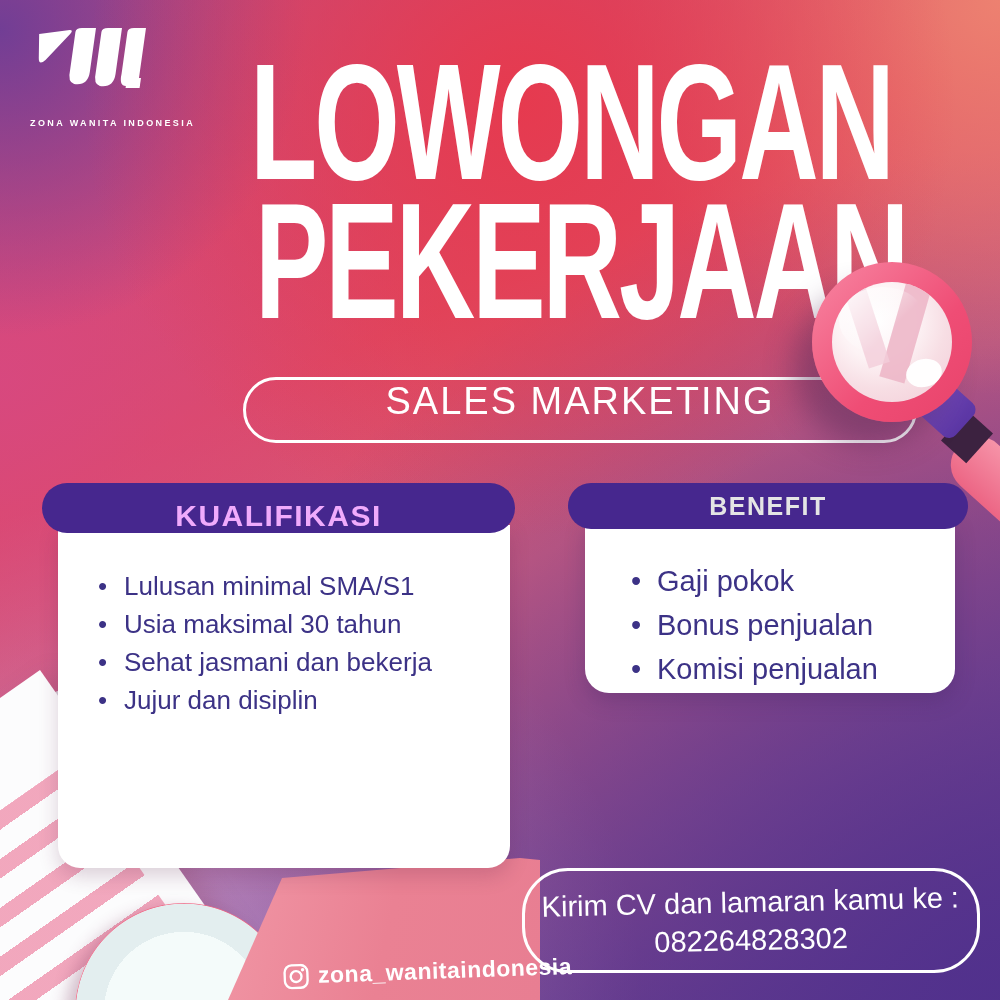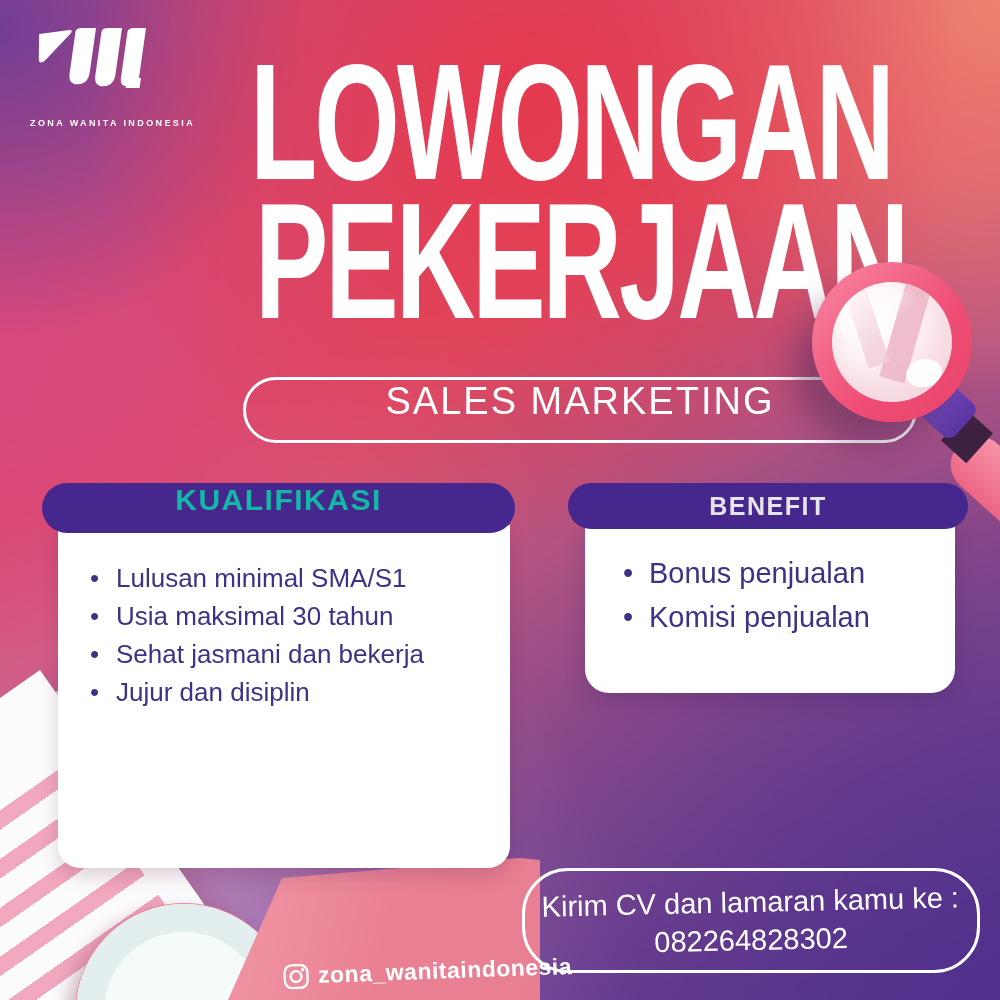--- a/index.html
+++ b/index.html
@@ -40,25 +40,25 @@
   .sheet-fold{position:absolute;top:0;right:60px;width:92px;height:58px;background:#f19cb5;
     clip-path:polygon(0 0,100% 0,60% 100%);}
   .mag2{position:absolute;left:75px;top:903px;width:218px;height:218px;border-radius:50%;z-index:2;
     background:radial-gradient(circle at 50% 50%, #f4fbfa 0 52%, #e3eeef 52% 70%, #f06a88 70.5% 83%, #e8536f 83% 100%);
     box-shadow:-10px 6px 16px rgba(120,50,90,.3);}
   .sheet-pink{position:absolute;left:200px;top:850px;width:340px;height:150px;z-index:3;
     clip-path:polygon(82px 28px, 320px 8px, 340px 10px, 340px 150px, 28px 150px);
     background:linear-gradient(102deg,#a8607b 0px,#a8607b 12px,#f095a4 30px,#ea8193 55%,#e87e92 100%);}
   
   .qual-pill{position:absolute;left:42px;top:483px;width:473px;height:50px;border-radius:25px;
-    background:#46278e;z-index:4;display:flex;align-items:flex-start;justify-content:center;
-    color:#14b8a6;font-size:30px;font-weight:bold;letter-spacing:1.5px;}
+    background:#46278e;z-index:4;display:flex;align-items:flex-end;justify-content:center;
+    color:#f0abfc;font-size:30px;font-weight:bold;letter-spacing:1.5px;}
   .qual-card{position:absolute;left:58px;top:525px;width:452px;height:343px;background:#fff;
     border-radius:0 0 22px 22px;z-index:3;box-shadow:0 8px 20px rgba(90,30,70,.2);}
-  .bullet-list{list-style:none;margin:4px;color:#3c3286;}
+  .bullet-list{list-style:none;margin:12px;color:#3c3286;}
   .qual-card .bullet-list{padding:30px 10px 0 28px;font-size:26px;}
   .qual-card .bullet-list li{line-height:38px;}
   .benefit-card .bullet-list{padding:26px 10px 0 34px;font-size:29px;}
   .benefit-card .bullet-list li{line-height:44px;}
   .bullet-list li{position:relative;padding-left:26px;}
   .bullet-list li::before{content:"\2022";position:absolute;left:0;}
   
   .benefit-pill{position:absolute;left:568px;top:483px;width:400px;height:46px;border-radius:23px;
     background:#46278e;z-index:4;display:flex;align-items:center;justify-content:center;
     color:#e5e5e5;font-size:25px;font-weight:bold;letter-spacing:1.5px;}
@@ -134,20 +134,21 @@
         <li>Sehat jasmani dan bekerja</li>
         <li>Jujur dan disiplin</li>
       </ul>
   </div>
   <div class="qual-pill">
     <span>KUALIFIKASI</span>
   </div>
 
   <div class="benefit-card">
     <ul class="bullet-list">
+        <li>Gaji pokok</li>
         <li>Bonus penjualan</li>
         <li>Komisi penjualan</li>
       </ul>
   </div>
   <div class="benefit-pill">
     <span>BENEFIT</span>
   </div>
 
   <div class="mag">
     <div class="mag-handle"></div>

